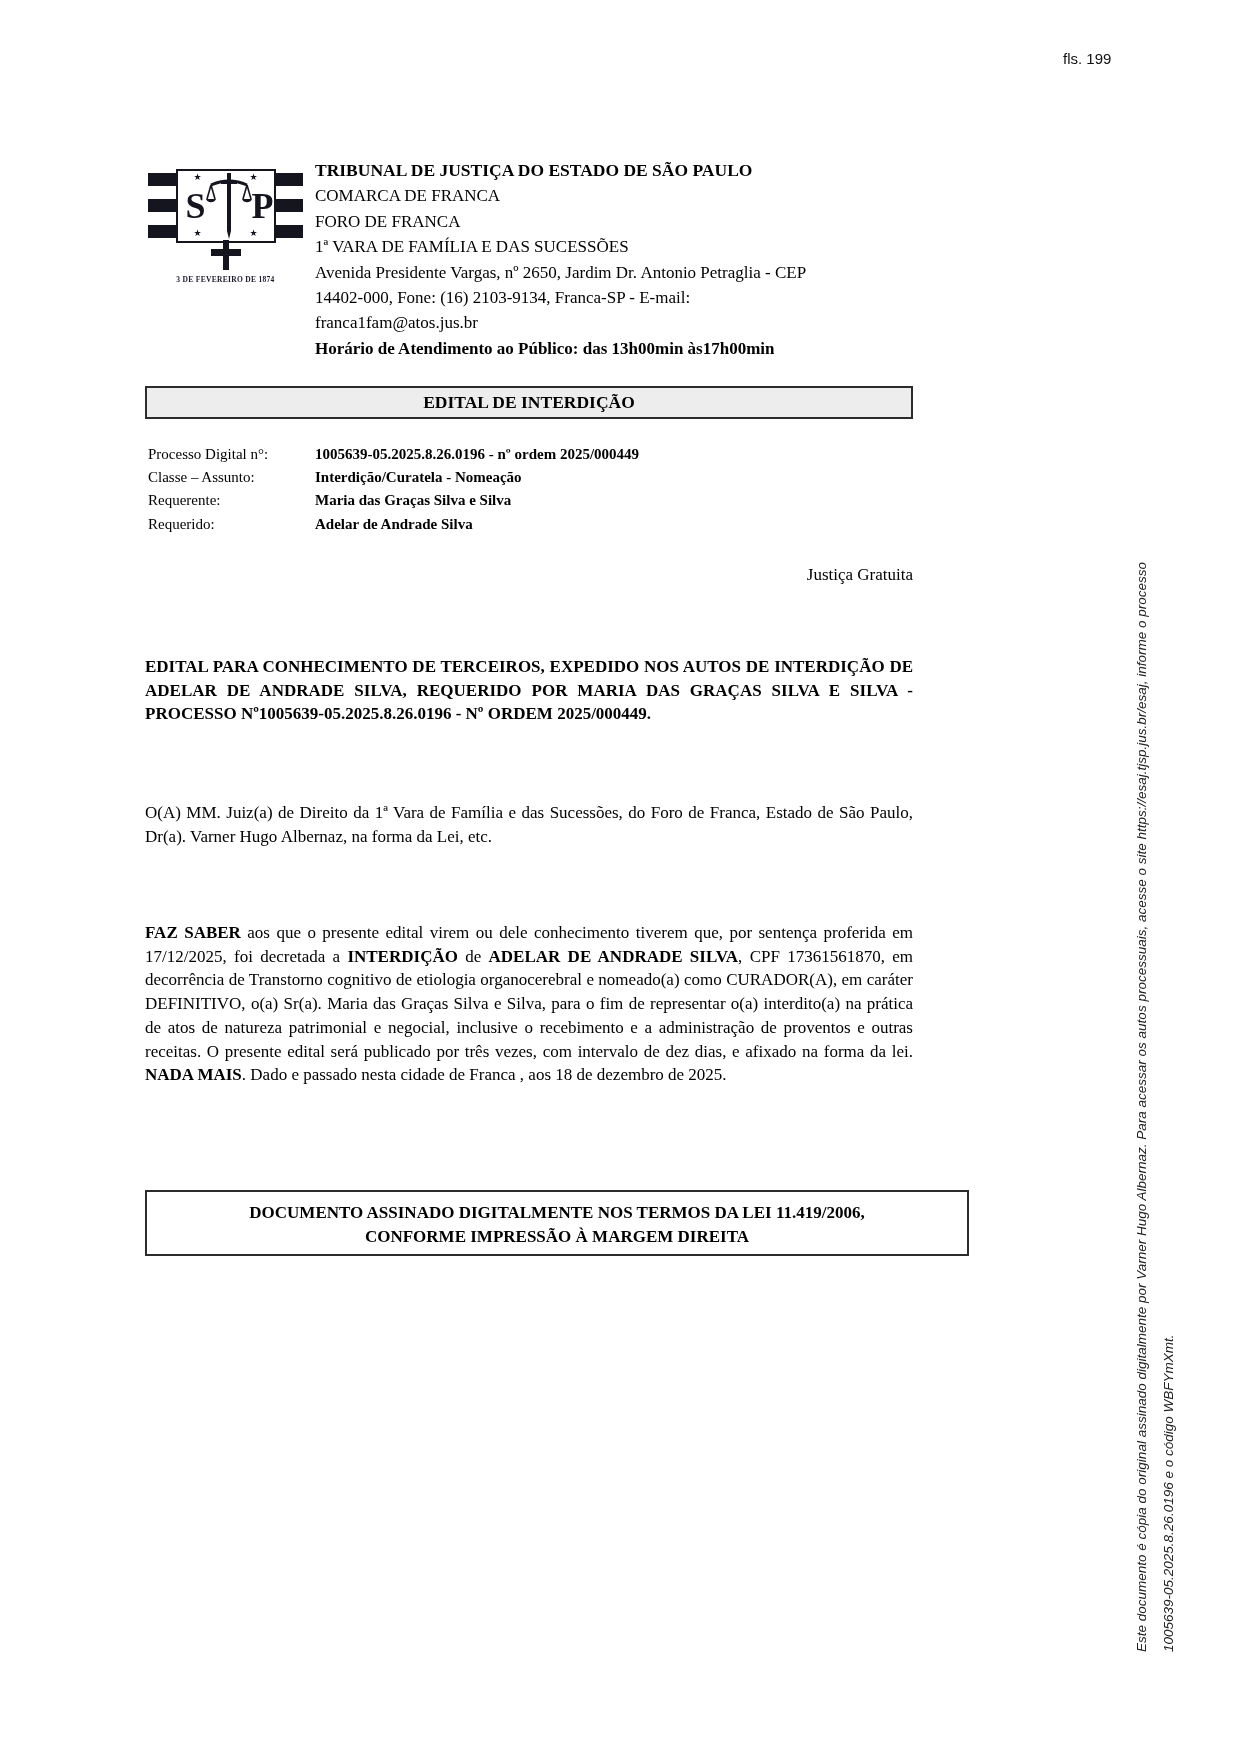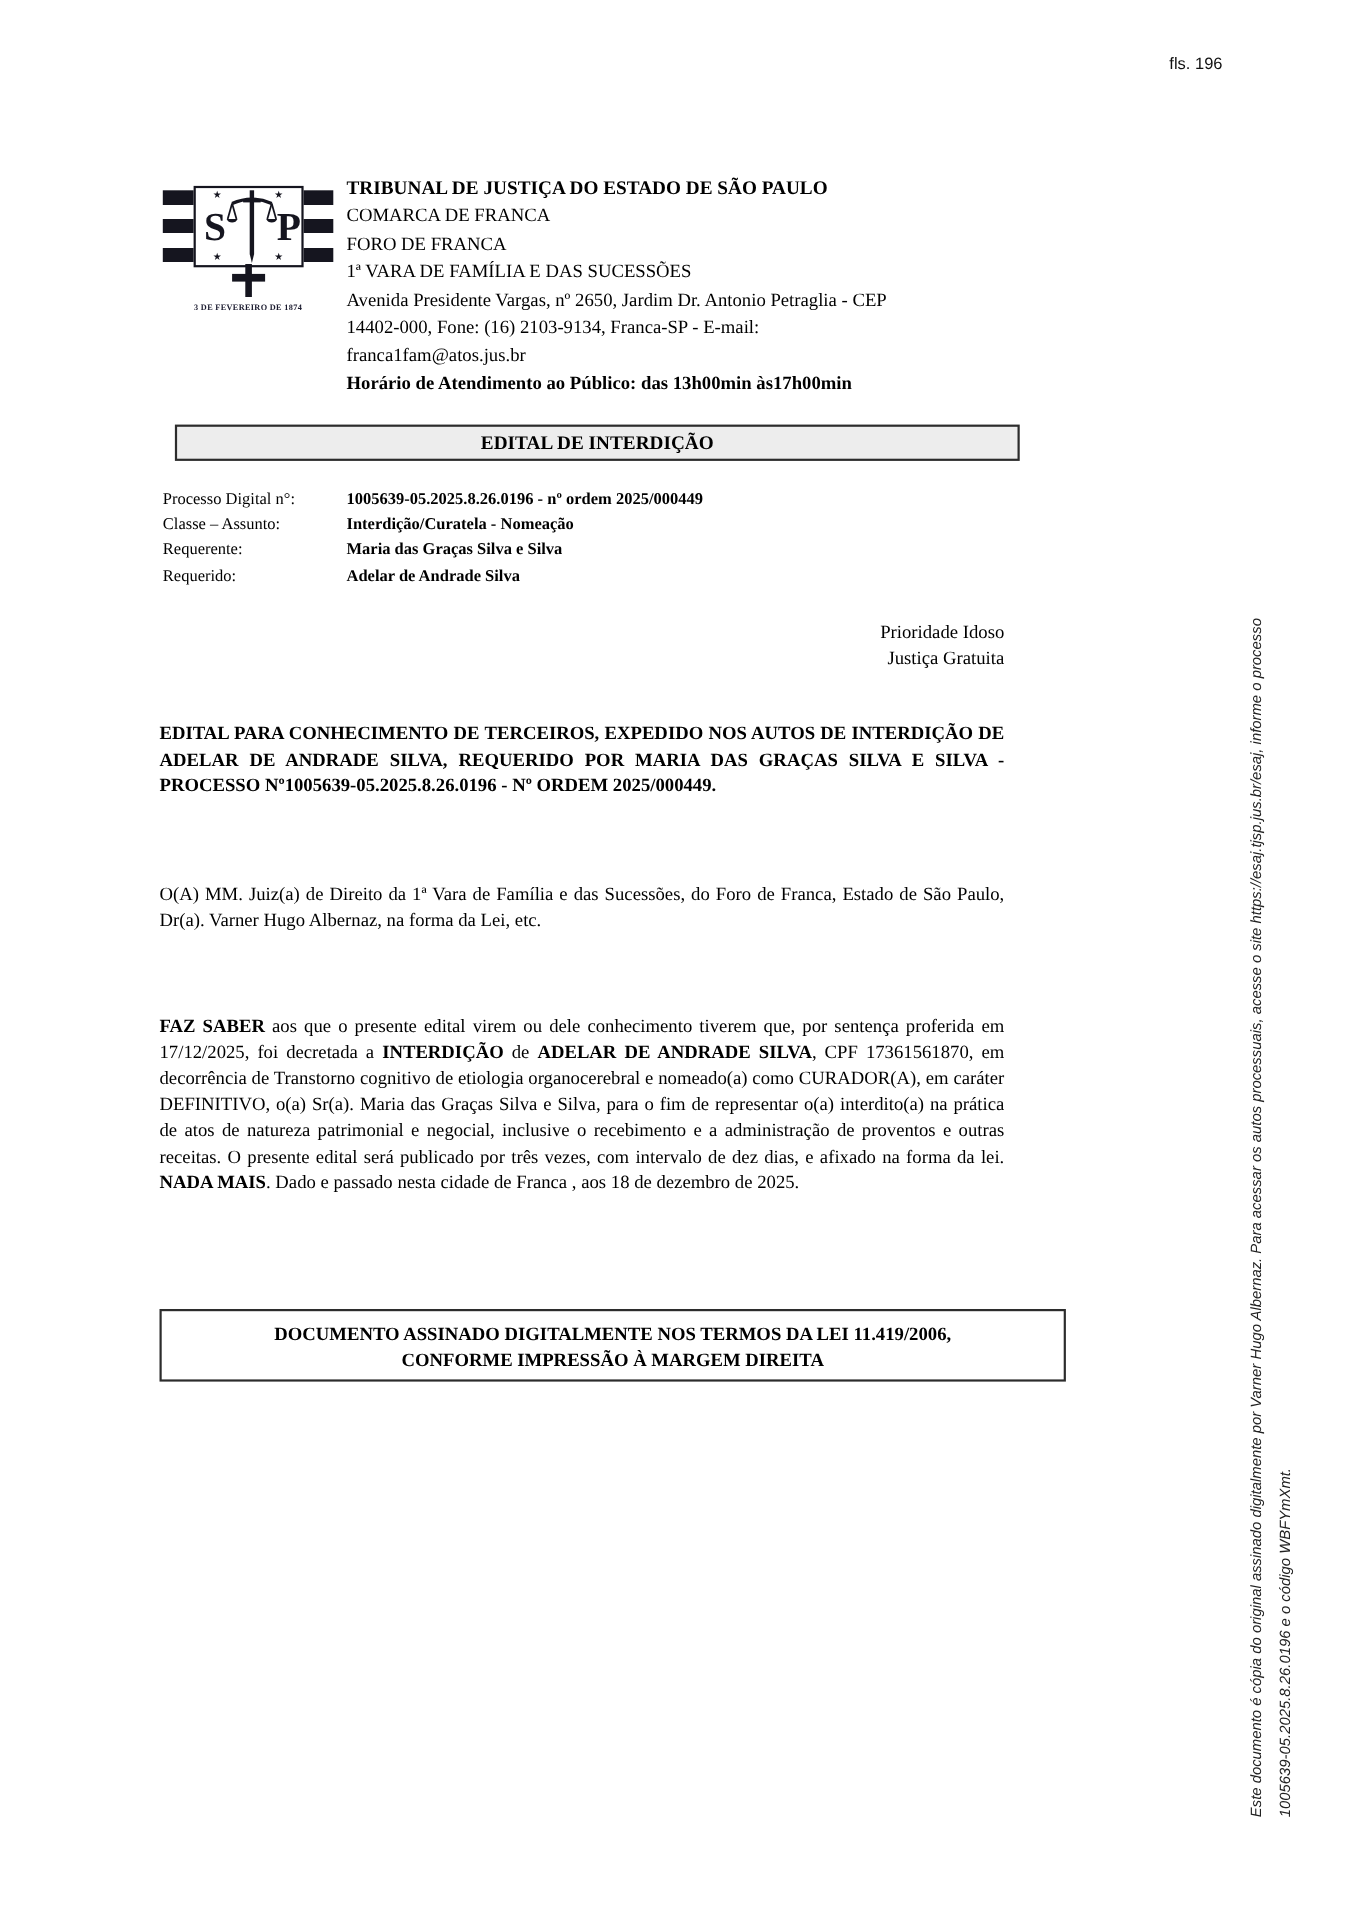--- a/index.html
+++ b/index.html
@@ -63,21 +63,21 @@
     text-align: center; font-size: 7.5px; font-weight: bold;
     letter-spacing: 0.3px; color: #1a1a2e;
   }
 
   .header-text { margin-left: 170px; width: 600px; font-size: 17px; line-height: 25.4px; }
   .header-text .court-name { font-weight: bold; font-size: 17.5px; }
   .header-text .hours { font-weight: bold; }
 
   
   .title-bar {
-    position: absolute; top: 386px; left: 159px; width: 768px; height: 33px;
+    position: absolute; top: 386px; left: 145px; width: 768px; height: 33px;
     background: #ededed; border: 2px solid #2c2c2c;
     text-align: center; font-weight: bold; font-size: 17.5px; line-height: 28px;
   }
 
   
   .case-info { position: absolute; top: 446px; left: 148px; width: 765px; font-size: 15px; }
   .case-row { display: flex; height: 23.2px; align-items: baseline; }
   .case-label { width: 167px; flex: none; }
   .case-value { font-weight: bold; }
 
@@ -112,21 +112,21 @@
     width: 1362px;
     transform: rotate(-90deg); transform-origin: 0 0;
     font-family: "Liberation Sans", sans-serif;
     font-style: italic; font-size: 13.5px; line-height: 27px; color: #222;
   }
   .margin-note div { white-space: nowrap; }
 </style>
 </head>
 <body>
 
-<div class="folio">fls. 196</div>
+<div class="folio">fls. 199</div>
 
 <div class="header">
 
   <div class="logo">
     <div class="logo-top-text">TRIBUNAL DE JUSTIÇA</div>
     <div class="logo-stripes"></div>
     <div class="logo-shield">
       <span class="logo-star star-tl">★</span>
       <span class="logo-star star-bl">★</span>
       <span class="logo-star star-tr">★</span>
@@ -178,21 +178,20 @@
     <span class="case-label">Requerente:</span>
     <span class="case-value">Maria das Graças Silva e Silva</span>
   </div>
   <div class="case-row">
     <span class="case-label">Requerido:</span>
     <span class="case-value">Adelar de Andrade Silva</span>
   </div>
 </div>
 
 <div class="badges">
-  <div>Prioridade Idoso</div>
   <div>Justiça Gratuita</div>
 </div>
 
 <p class="para para-edital">EDITAL PARA CONHECIMENTO DE TERCEIROS, EXPEDIDO NOS AUTOS DE INTERDIÇÃO DE ADELAR DE ANDRADE SILVA, REQUERIDO POR MARIA DAS GRAÇAS SILVA E SILVA - PROCESSO Nº1005639-05.2025.8.26.0196  - Nº ORDEM 2025/000449.</p>
 
 <p class="para para-judge">O(A) MM. Juiz(a) de Direito da 1ª Vara de Família e das Sucessões, do Foro de Franca, Estado de São Paulo, Dr(a). Varner Hugo Albernaz, na forma da Lei, etc.</p>
 
 <p class="para para-fazsaber"><span class="b">FAZ SABER</span><span> aos que o presente edital virem ou dele conhecimento tiverem que, por sentença proferida em 17/12/2025, foi decretada a </span><span class="b">INTERDIÇÃO</span><span> de </span><span class="b">ADELAR DE ANDRADE SILVA</span><span>, CPF 17361561870, em decorrência de Transtorno cognitivo de etiologia organocerebral  e nomeado(a) como CURADOR(A), em caráter DEFINITIVO, o(a) Sr(a). Maria das Graças Silva e Silva, para o fim de representar o(a) interdito(a) na prática de atos de natureza patrimonial e negocial, inclusive o recebimento e a administração de proventos e outras receitas. O presente edital será publicado por três vezes, com intervalo de dez dias, e afixado na forma da lei. </span><span class="b">NADA MAIS</span><span>. Dado e passado nesta cidade de Franca , aos 18 de dezembro de 2025.</span></p>
 
 <div class="sig-box">

